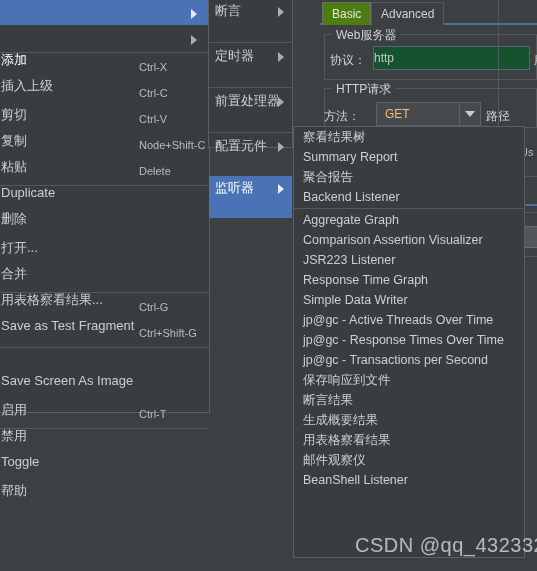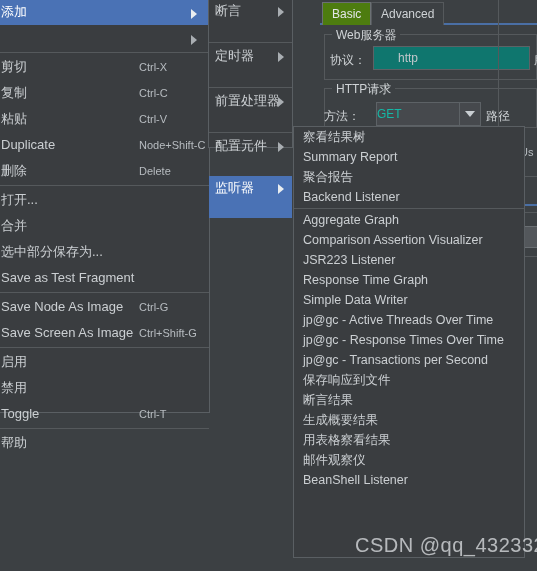--- a/index.html
+++ b/index.html
@@ -69,38 +69,39 @@
     white-space: nowrap;
   }
   .form-label {
     position: absolute;
     font-size: 12px;
     color: #cfd3d6;
     white-space: nowrap;
   }
   .textfield {
     position: absolute;
-    background: #0f766e;
+    background: #14532d;
     border: 1px solid #5d6266;
     box-sizing: border-box;
     font-size: 12px;
     color: #c2c7cb;
     line-height: 22px;
-    padding-left: 24px;
+    padding-left: 0;
     white-space: nowrap;
     overflow: hidden;
   }
   .combo {
     position: absolute;
     background: #46494d;
     border: 1px solid #5d6266;
     box-sizing: border-box;
     font-size: 12px;
-    color: #14b8a6;
+    color: #fdba74;
     line-height: 22px;
+    padding-left: 8px;
     white-space: nowrap;
     overflow: hidden;
   }
   .combo-arrow {
     position: absolute;
     right: 0; top: 0; bottom: 0;
     width: 20px;
     border-left: 1px solid #5d6266;
     background: #46494d;
     display: flex;
@@ -188,21 +189,21 @@
     background: #55595c;
     margin: 1px 0;
   }
 
   
   #menu1 {
     left: -6px; top: -2px;
     width: 216px; height: 415px;
   }
   #menu1 .menu-item { height: 26px; line-height: 26px; }
-  #menu1 .menu-item .mi-label { line-height: 26px; }
+  #menu1 .menu-item .mi-label { line-height: 26px; margin-top: 48px; }
   #menu1 .menu-item .mi-accel { line-height: 26px; left: 144px; }
   #menu1 .mi-arrow { top: 10px; right: 12px; }
 
   
   #menu2 {
     left: 208px; top: -2px;
     width: 85px; height: 150px;
   }
   #menu2 .menu-item { height: 42px; line-height: 24px; }
   #menu2 .mi-arrow { top: 8px; right: 8px; }
@@ -272,20 +273,21 @@
   </div>
 
   <div class="bg-small-text" style="left:292px; top:124px; font-size:11px; color:#c6cacd;">结果树</div>
 
   <div class="menu" id="menu1">
     <div class="menu-item selected">
       <span class="mi-label">添加</span>
       <span class="mi-arrow"></span>
     </div>
     <div class="menu-item">
+      <span class="mi-label">插入上级</span>
       <span class="mi-arrow"></span>
     </div>
     <div class="menu-sep"></div>
     <div class="menu-item">
       <span class="mi-label">剪切</span>
       <span class="mi-accel">Ctrl-X</span>
     </div>
     <div class="menu-item">
       <span class="mi-label">复制</span>
       <span class="mi-accel">Ctrl-C</span>
@@ -303,28 +305,27 @@
       <span class="mi-accel">Delete</span>
     </div>
     <div class="menu-sep"></div>
     <div class="menu-item">
       <span class="mi-label">打开...</span>
     </div>
     <div class="menu-item">
       <span class="mi-label">合并</span>
     </div>
     <div class="menu-item">
-      <span class="mi-label">选中部分保存为...</span>
+      <span class="mi-label">用表格察看结果...</span>
     </div>
     <div class="menu-item">
       <span class="mi-label">Save as Test Fragment</span>
     </div>
     <div class="menu-sep"></div>
     <div class="menu-item">
-      <span class="mi-label">Save Node As Image</span>
       <span class="mi-accel">Ctrl-G</span>
     </div>
     <div class="menu-item">
       <span class="mi-label">Save Screen As Image</span>
       <span class="mi-accel">Ctrl+Shift-G</span>
     </div>
     <div class="menu-sep"></div>
     <div class="menu-item">
       <span class="mi-label">启用</span>
     </div>

